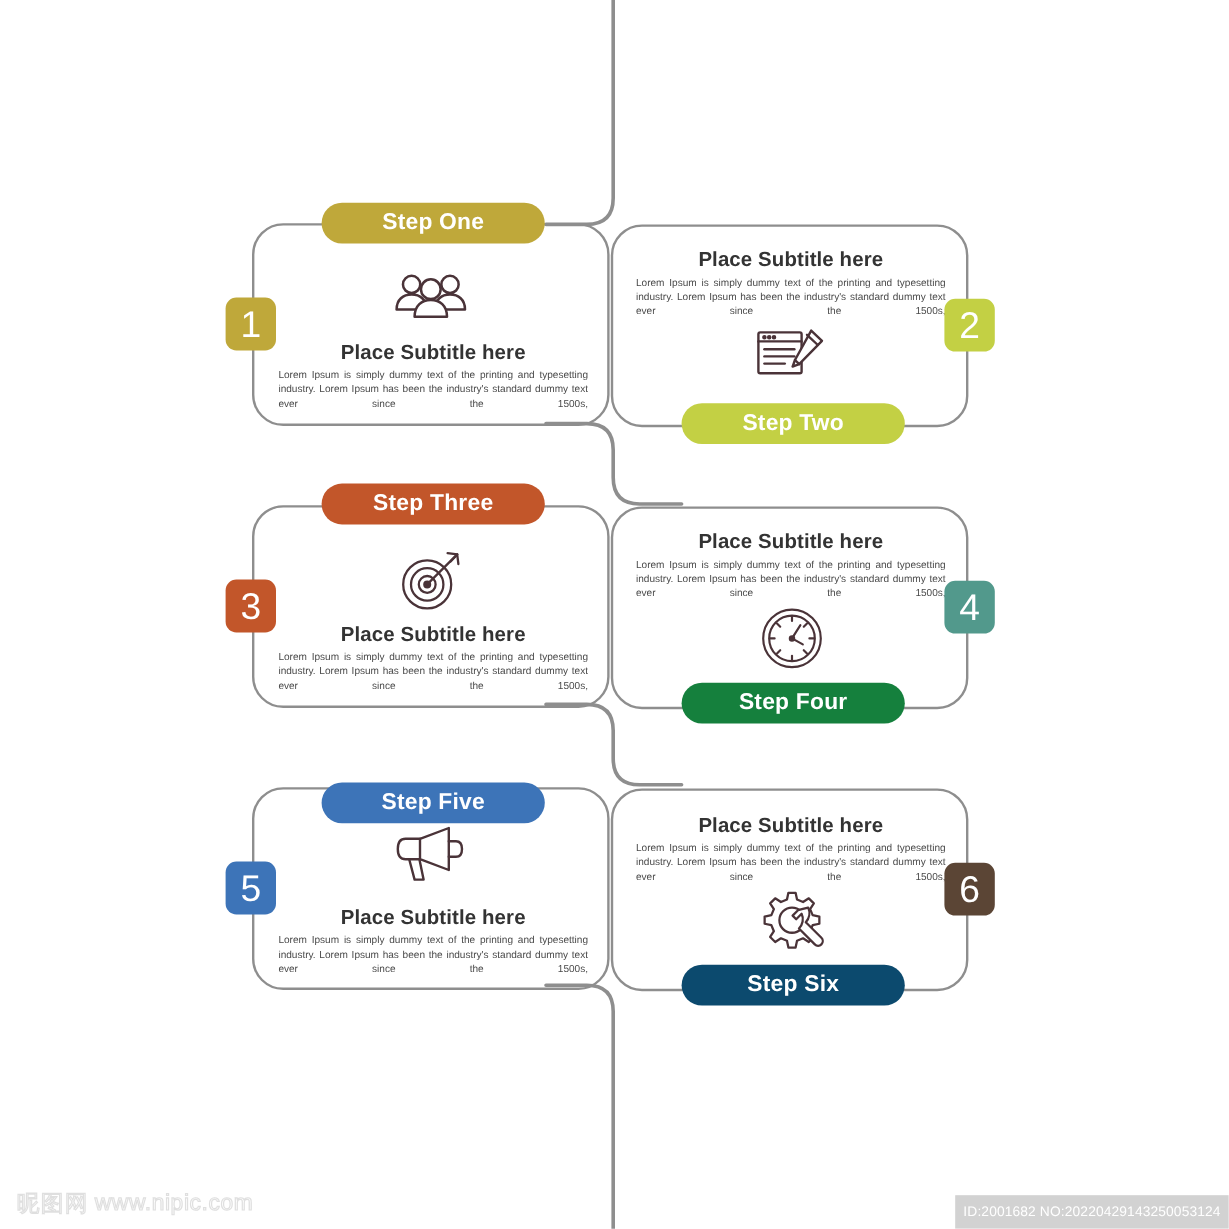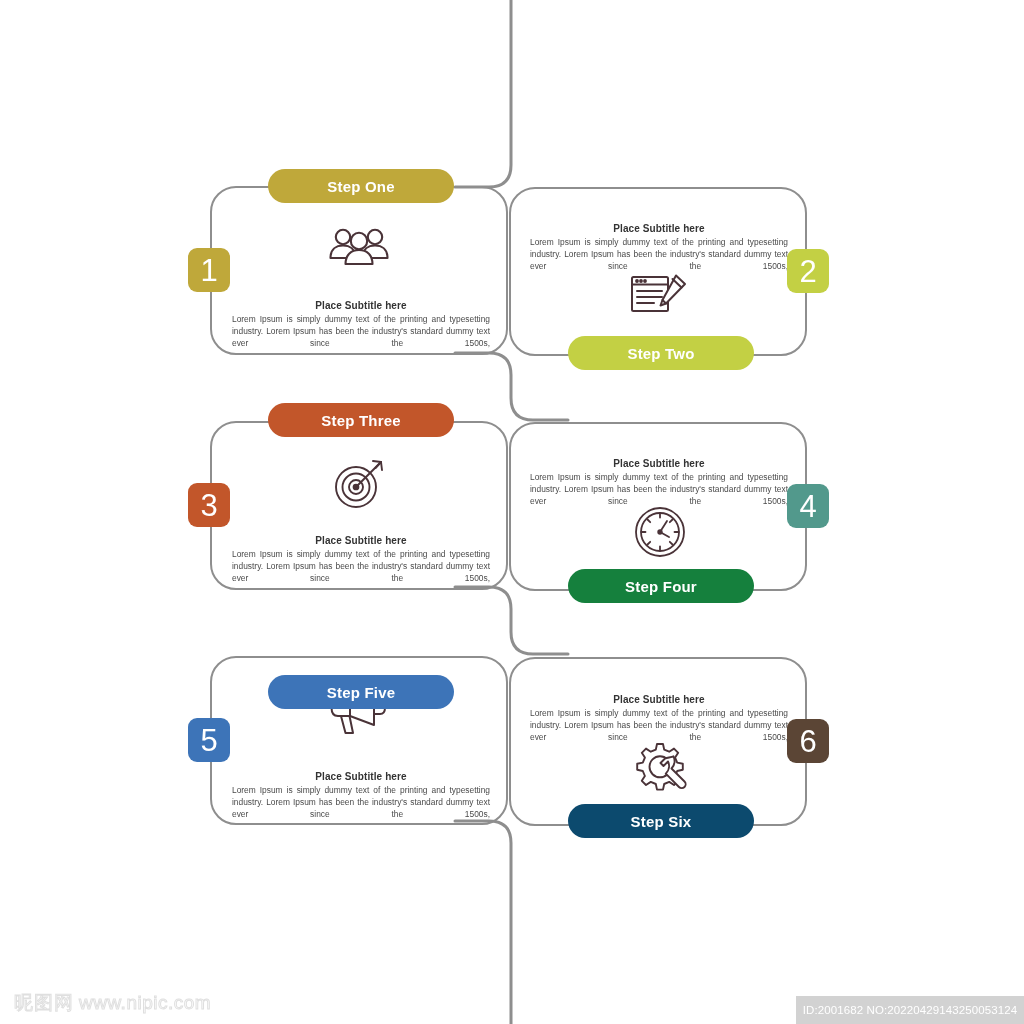--- a/index.html
+++ b/index.html
@@ -43,21 +43,21 @@
     z-index: 2;
   }
 
   
   .pill {
     position: absolute;
     box-sizing: border-box;
     height: 34px;
     border-radius: 17px;
     color: #ffffff;
-    font-size: 15px;
+    font-size: 19px;
     font-weight: bold;
     letter-spacing: .2px;
     display: flex;
     align-items: center;
     justify-content: center;
     z-index: 4;
     white-space: nowrap;
   }
 
   
@@ -76,25 +76,25 @@
     line-height: 1;
   }
 
   
   .textblock {
     position: absolute;
     z-index: 3;
     width: 258px;
   }
   .subtitle {
-    font-size: 10px;
+    font-size: 17px;
     font-weight: bold;
     color: #333333;
     text-align: center;
-    margin: 16px 0 3px 0;
+    margin: 0 0 3px 0;
     letter-spacing: .1px;
   }
   .body {
     font-size: 8.4px;
     line-height: 1.42;
     color: #4a4a4a;
     text-align: justify;
     text-align-last: justify;
     margin: 0;
   }
@@ -275,21 +275,21 @@
       <line x1="13.5" y1="13.5" x2="16.2" y2="16.2"></line>
       <line x1="38.5" y1="38.5" x2="35.8" y2="35.8"></line>
       <line x1="26" y1="26" x2="33" y2="15"></line>
       <line x1="26" y1="26" x2="35" y2="31"></line>
       <circle cx="26" cy="26" r="1.8" fill="#4a3338"></circle>
     </svg>
   </span>
 
   <div class="card" style="left:210px; top:656px; width:298px; height:169px;"></div>
 
-  <div class="pill" style="left:268px; top:675px; width:186px; background:#3d74b8;">
+  <div class="pill" style="left:268px; top:652px; width:186px; background:#3d74b8;">
     <span>Step Five</span>
   </div>
 
   <div class="badge" style="left:188px; top:718px; background:#3d74b8;">
     <span>5</span>
   </div>
 
   <span class="icon" style="left:328px; top:687px; width:62px; height:50px;">
     <svg viewBox="0 0 62 50" width="62" height="50" fill="none" stroke="#4a3338" stroke-width="2" stroke-linecap="round" stroke-linejoin="round">
       <path d="M46,3 L46,38 L22,29 L22,12 Z"></path>

